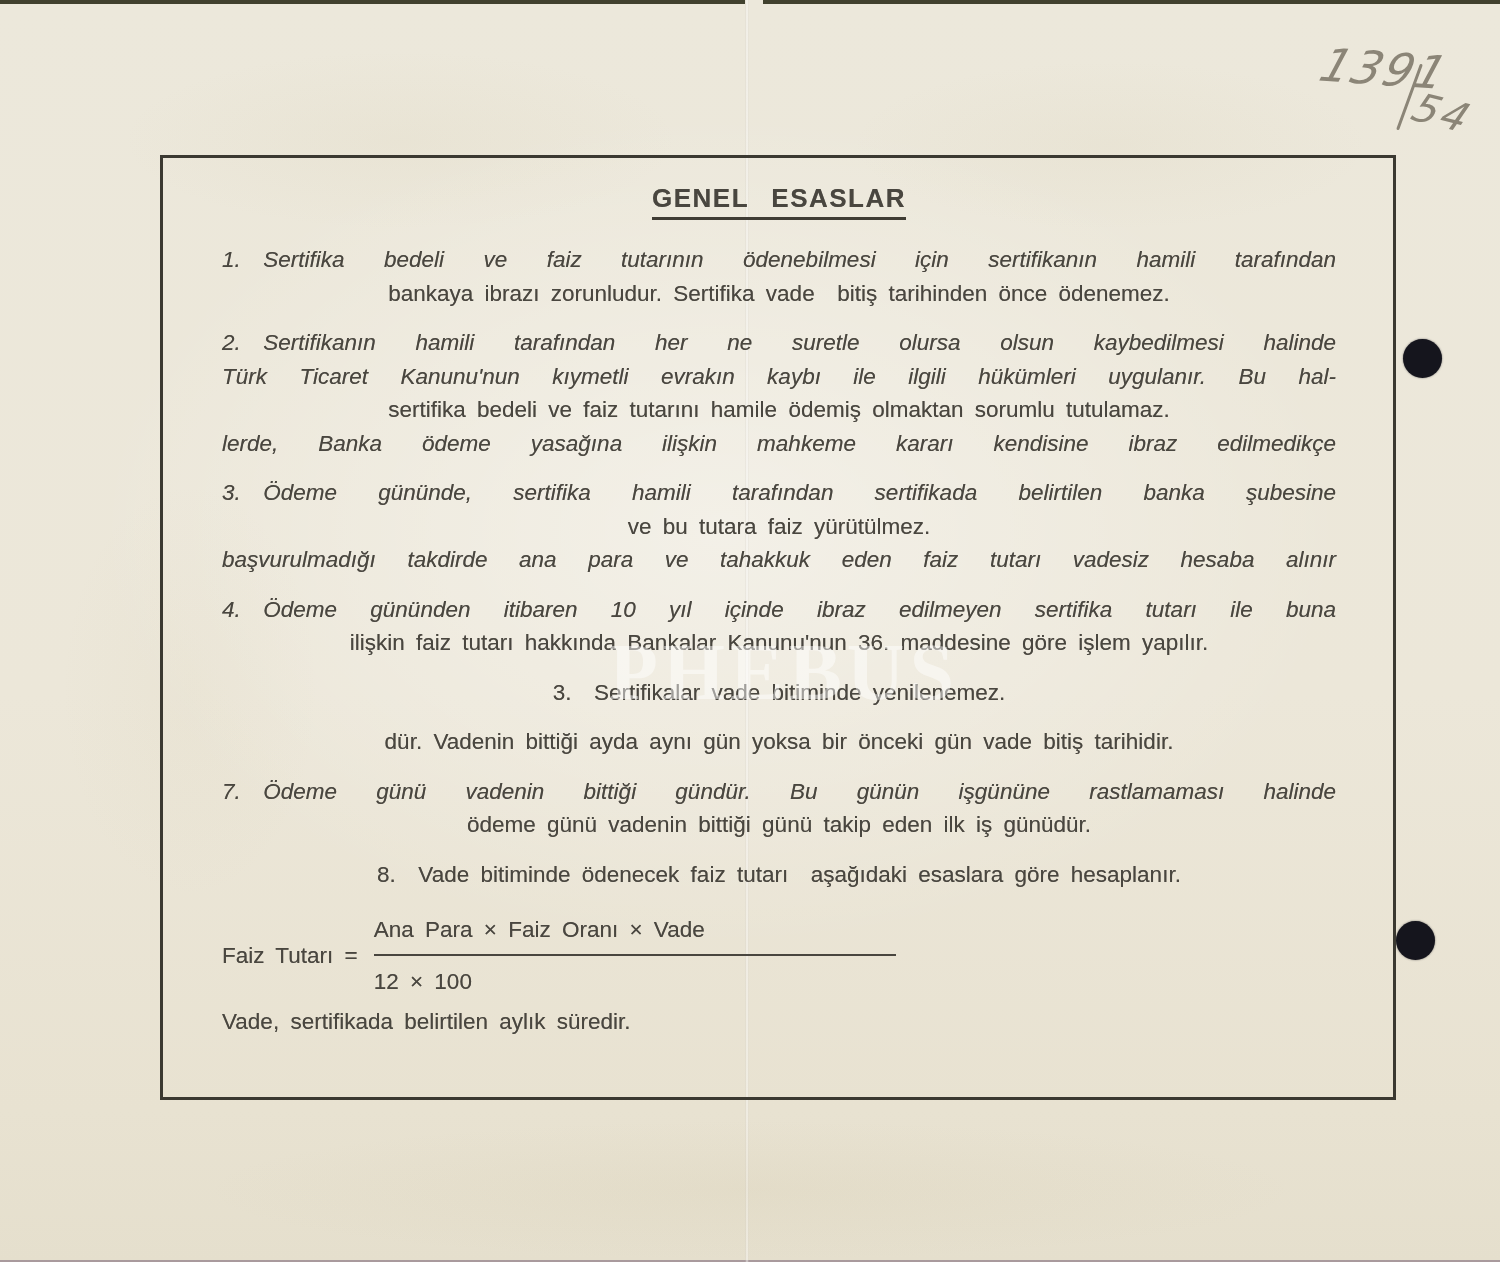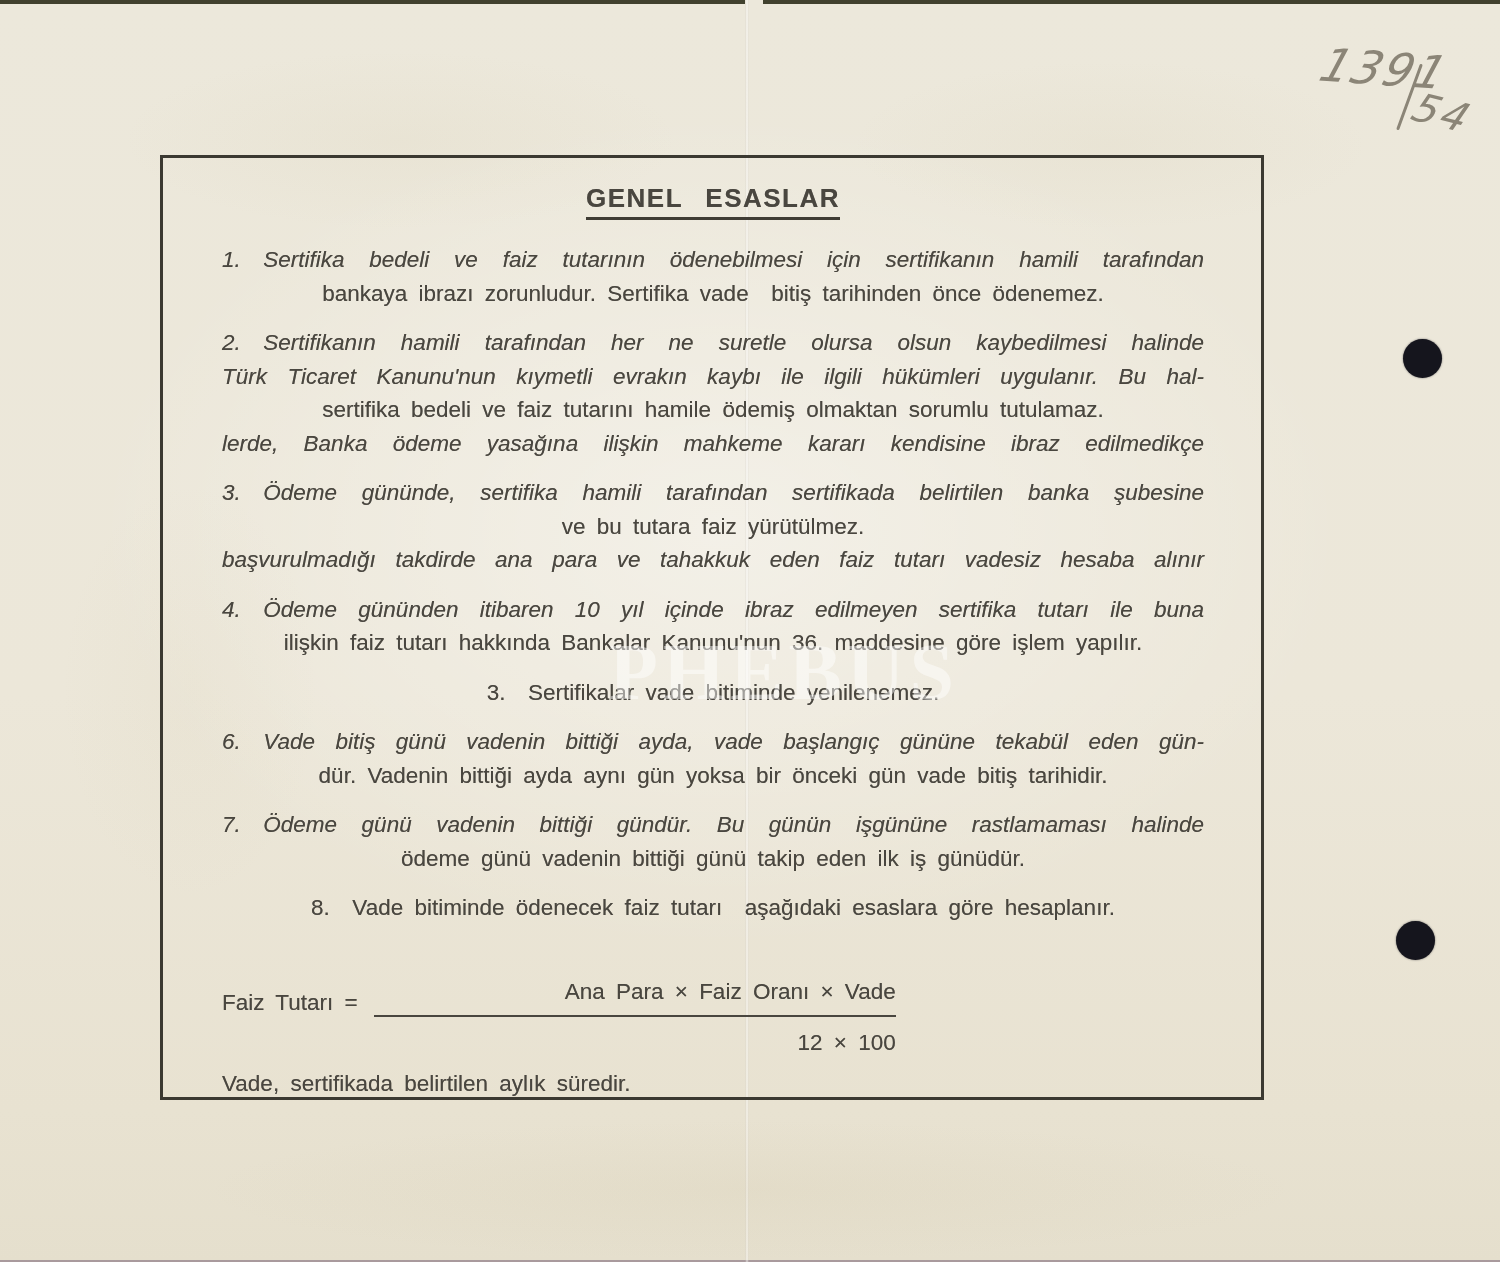--- a/index.html
+++ b/index.html
@@ -32,36 +32,36 @@
   
   .handwriting{position:absolute;left:1322px;top:34px;width:170px;height:130px;
     color:#8b8577;font-family:"DejaVu Sans",sans-serif;}
   .hw-num{position:absolute;left:0;top:8px;font-size:46px;font-style:italic;
     transform:rotate(4deg) skewX(-14deg);letter-spacing:2px;}
   .hw-slash{position:absolute;left:86px;top:28px;width:3px;height:70px;background:#8b8577;
     transform:rotate(20deg);border-radius:2px;}
   .hw-sub{position:absolute;left:92px;top:56px;font-size:40px;font-style:italic;
     transform:rotate(14deg) skewX(-10deg);letter-spacing:3px;}
   
-  .doc-frame{position:absolute;left:160px;top:155px;width:1104px;height:945px;
+  .doc-frame{position:absolute;left:160px;top:155px;width:1236px;height:945px;
     border:3px solid #3b3931;box-sizing:border-box;}
   .doc-content{position:absolute;left:0;top:0;right:0;bottom:0;
     padding:25px 57px 0 59px;
     color:#49463f;font-size:22.5px;line-height:33.5px;word-spacing:5px;
     text-shadow:0 0 0.6px rgba(73,70,63,0.55);}
   .doc-title-wrap{text-align:center;margin-bottom:23px;}
   .doc-title{display:inline-block;font-weight:bold;font-size:26px;letter-spacing:1.5px;
     word-spacing:14px;border-bottom:3px solid #3f3c34;padding-bottom:4px;line-height:30px;}
   .para{margin-bottom:16px;}
   .line{text-align:center;}
   .line.just{text-align:justify;text-align-last:justify;font-style:italic;}
   
   .formula{display:flex;align-items:center;margin-top:22px;margin-bottom:0;}
   .formula-label{white-space:nowrap;}
-  .fraction{margin-left:16px;width:522px;text-align:right;word-spacing:5px;margin-top:28px;}
+  .fraction{margin-left:16px;width:522px;text-align:left;word-spacing:5px;}
   .fraction .numerator{padding-bottom:7px;}
   .fraction .frac-bar{height:0;border-bottom:2.5px solid #49463f;}
   .fraction .denominator{padding-top:9px;}
   .footnote{margin-top:7px;}
   
   .watermark{position:absolute;left:755px;top:672px;transform:translate(-50%,-50%);
     font-family:"Liberation Serif",serif;font-size:80px;font-weight:bold;
     color:rgba(255,255,255,0.48);letter-spacing:5px;pointer-events:none;white-space:nowrap;margin-left:29px;}
 </style>
 </head>
@@ -109,21 +109,20 @@
           <div class="line just">başvurulmadığı takdirde ana para ve tahakkuk eden faiz tutarı vadesiz hesaba alınır</div>
         </div>
         <div class="para">
           <div class="line just">4. Ödeme gününden itibaren 10 yıl içinde ibraz edilmeyen sertifika tutarı ile buna</div>
           <div class="line">ilişkin faiz tutarı hakkında Bankalar Kanunu'nun 36. maddesine göre işlem yapılır.</div>
         </div>
         <div class="para">
           <div class="line">3. Sertifikalar vade bitiminde yenilenemez.</div>
         </div>
         <div class="para">
-          <div class="line just">6. Vade bitiş günü vadenin bittiği ayda, vade başlangıç gününe tekabül eden gün-</div>
           <div class="line">dür. Vadenin bittiği ayda aynı gün yoksa bir önceki gün vade bitiş tarihidir.</div>
         </div>
         <div class="para">
           <div class="line just">7. Ödeme günü vadenin bittiği gündür. Bu günün işgününe rastlamaması halinde</div>
           <div class="line">ödeme günü vadenin bittiği günü takip eden ilk iş günüdür.</div>
         </div>
         <div class="para">
           <div class="line">8. Vade bitiminde ödenecek faiz tutarı  aşağıdaki esaslara göre hesaplanır.</div>
         </div>
       </div>

